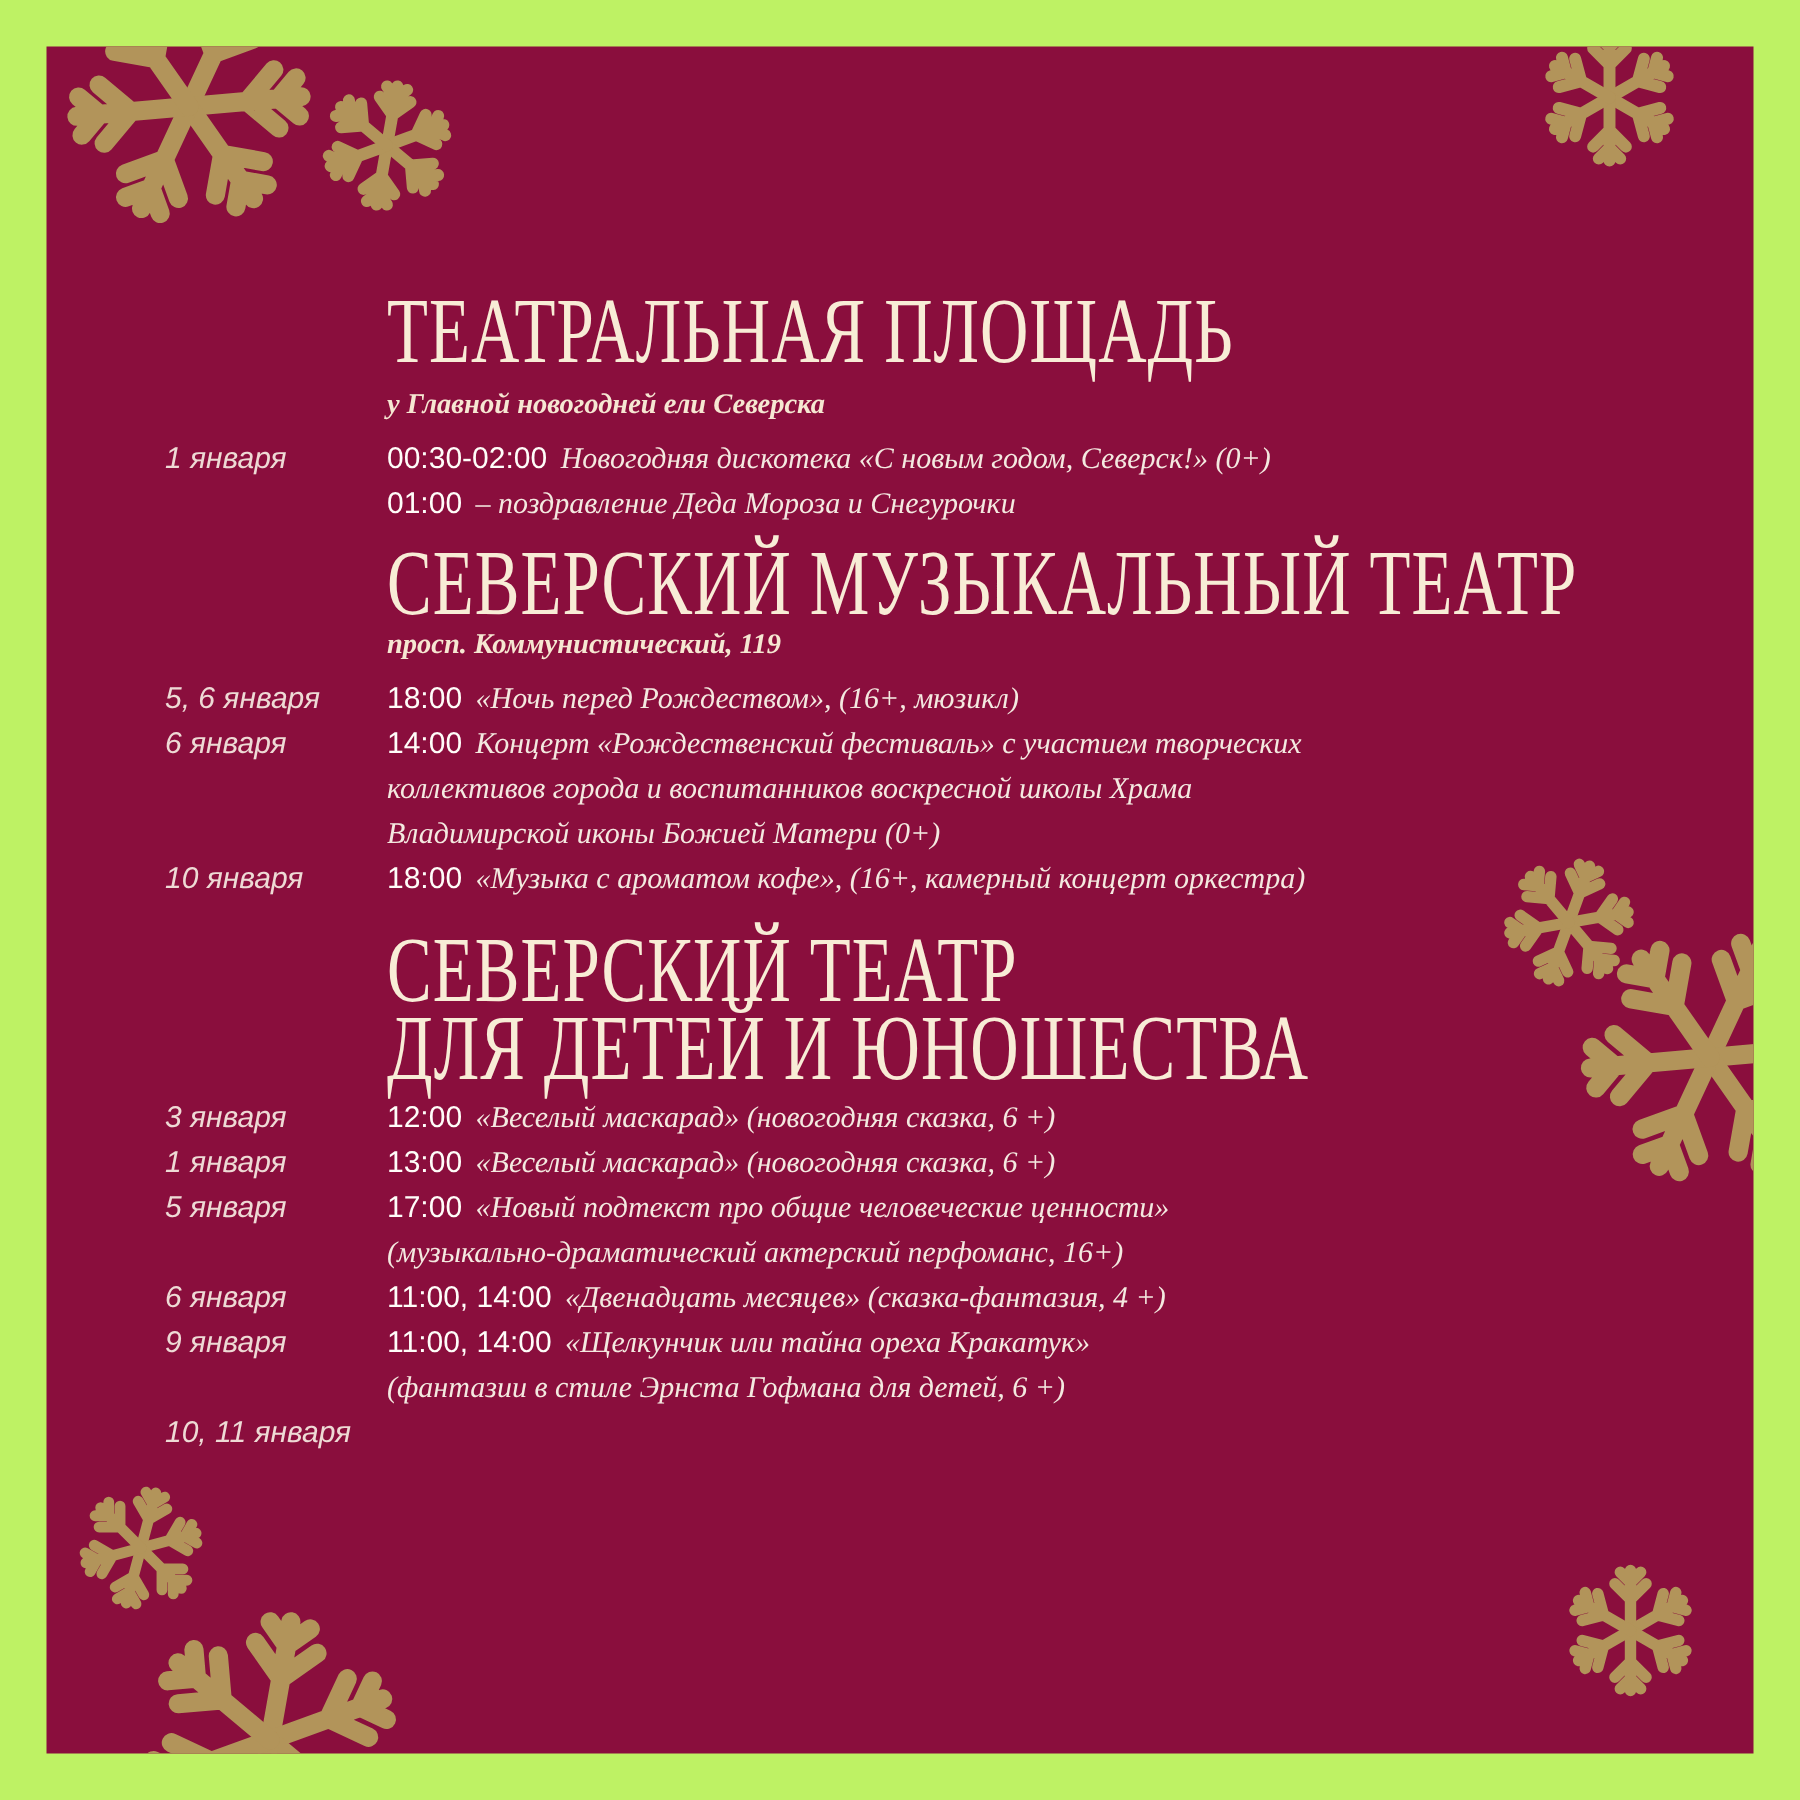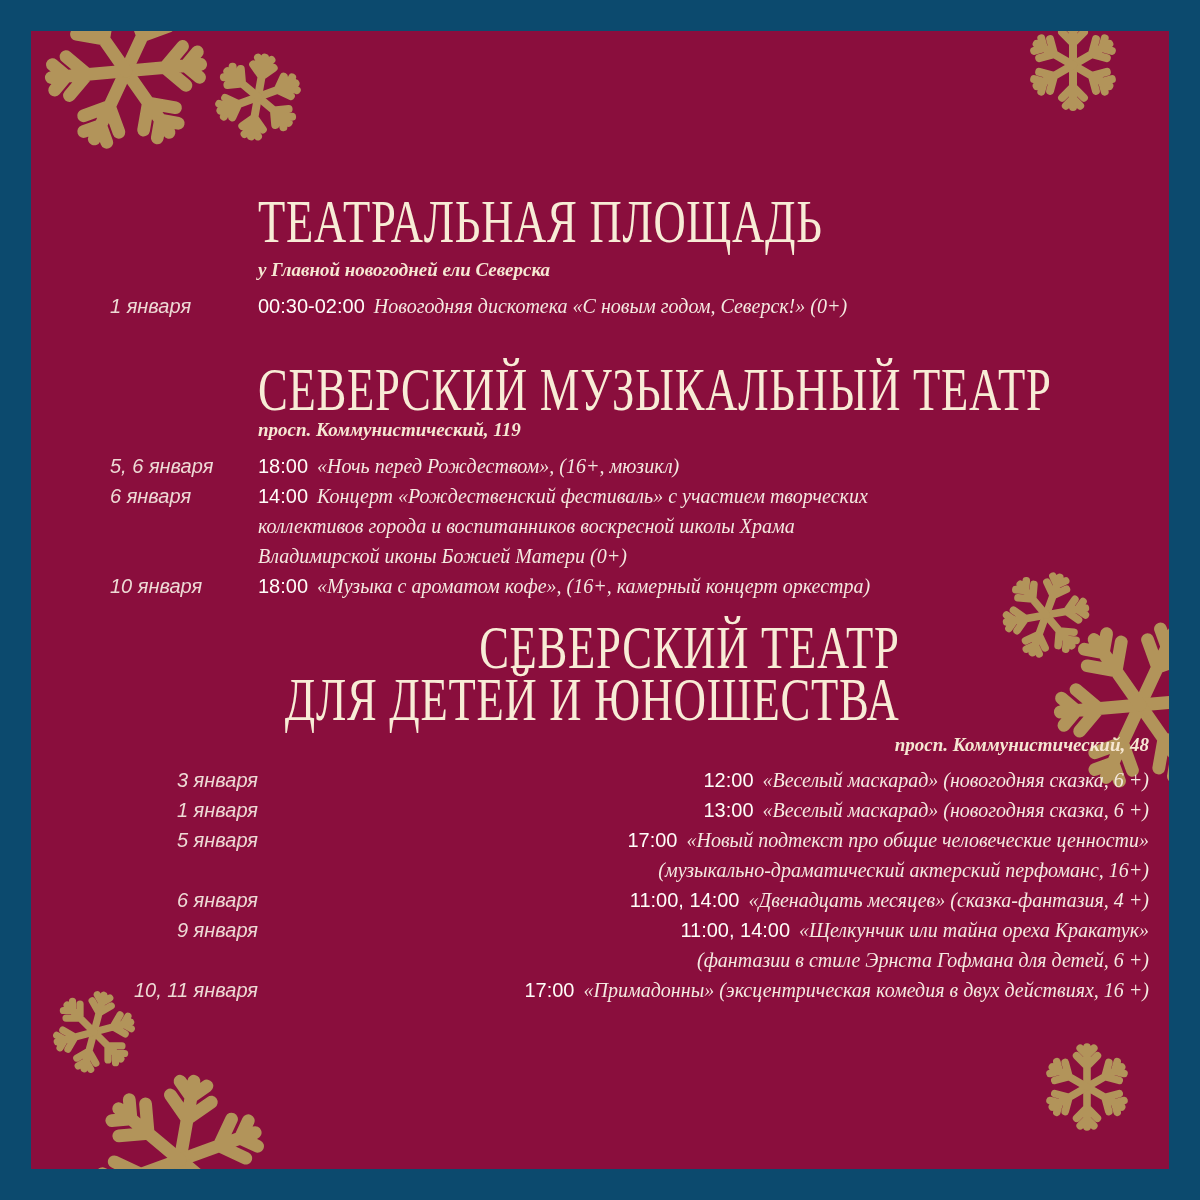--- a/index.html
+++ b/index.html
@@ -2,31 +2,31 @@
 <html><head>
 <meta charset="utf-8">
 <style>
   html,body{margin:0;padding:0;}
   body{
     width:1200px;height:1200px;
     background:#f9e9d8;
     font-family:"Liberation Sans", sans-serif;
     position:relative;overflow:hidden;
   }
-  .canvas{position:absolute;inset:0;background:#0c4a6e;padding-left:40px;}
+  .canvas{position:absolute;inset:0;background:#bef264;padding-left:40px;}
   .panel{
     position:absolute;left:31px;top:31px;width:1138px;height:1138px;
     background:#8a0e3d;overflow:hidden;
   }
   .flakes{position:absolute;left:0;top:0;width:1138px;height:1138px;pointer-events:none;}
   .content{position:absolute;inset:0;}
   .section{position:absolute;left:79px;right:20px;}
   .section-1{top:164px;}
   .section-2{top:332px;}
-  .section-3{top:590px;text-align:right;}
+  .section-3{top:590px;}
   .title{
     margin:0 0 0 148px;
     font-family:"Liberation Serif", serif;
     font-weight:400;
     font-size:62px;line-height:52px;
     color:#f8ecd6;
     letter-spacing:1px;
     white-space:nowrap;
   }
   .tline{display:block;transform:scaleX(0.72);transform-origin:0 50%;}
@@ -105,20 +105,21 @@
           <span class="tline">ТЕАТРАЛЬНАЯ ПЛОЩАДЬ</span>
         </h2>
         <p class="subtitle sub-1">у Главной новогодней ели Северска</p>
         <div class="rows">
           <div class="row">
             <div class="date">1 января</div>
             <div class="event"><span class="time">00:30-02:00</span><span class="desc">Новогодняя дискотека «С новым годом, Северск!» (0+)</span></div>
           </div>
           <div class="row">
             <div class="date"></div>
+            <div class="event"><span class="time">01:00</span><span class="desc">– поздравление Деда Мороза и Снегурочки</span></div>
           </div>
         </div>
       </section>
 
       <section class="section section-2">
         <h2 class="title">
           <span class="tline">СЕВЕРСКИЙ МУЗЫКАЛЬНЫЙ ТЕАТР</span>
         </h2>
         <p class="subtitle sub-2">просп. Коммунистический, 119</p>
         <div class="rows">
@@ -143,21 +144,20 @@
             <div class="event"><span class="time">18:00</span><span class="desc">«Музыка с ароматом кофе», (16+, камерный концерт оркестра)</span></div>
           </div>
         </div>
       </section>
 
       <section class="section section-3">
         <h2 class="title">
           <span class="tline">СЕВЕРСКИЙ ТЕАТР</span>
           <span class="tline">ДЛЯ ДЕТЕЙ И ЮНОШЕСТВА</span>
         </h2>
-        <p class="subtitle sub-3">просп. Коммунистический, 48</p>
         <div class="rows rows-3">
           <div class="row">
             <div class="date">3 января</div>
             <div class="event"><span class="time">12:00</span><span class="desc">«Веселый маскарад» (новогодняя сказка, 6 +)</span></div>
           </div>
           <div class="row">
             <div class="date">1 января</div>
             <div class="event"><span class="time">13:00</span><span class="desc">«Веселый маскарад» (новогодняя сказка, 6 +)</span></div>
           </div>
           <div class="row">
@@ -175,20 +175,19 @@
           <div class="row">
             <div class="date">9 января</div>
             <div class="event"><span class="time">11:00, 14:00</span><span class="desc">«Щелкунчик или тайна ореха Кракатук»</span></div>
           </div>
           <div class="row">
             <div class="date"></div>
             <div class="event"><span class="time"></span><span class="desc">(фантазии в стиле Эрнста Гофмана для детей, 6 +)</span></div>
           </div>
           <div class="row">
             <div class="date">10, 11 января</div>
-            <div class="event"><span class="time">17:00</span><span class="desc">«Примадонны» (эксцентрическая комедия в двух действиях, 16 +)</span></div>
           </div>
         </div>
       </section>
 
     </div>
   </div>
 </div>
 
 </body></html>

